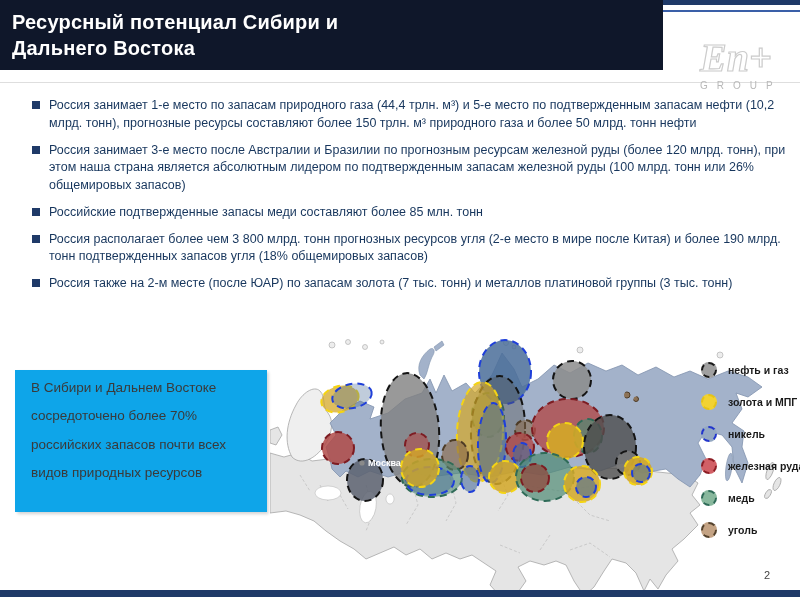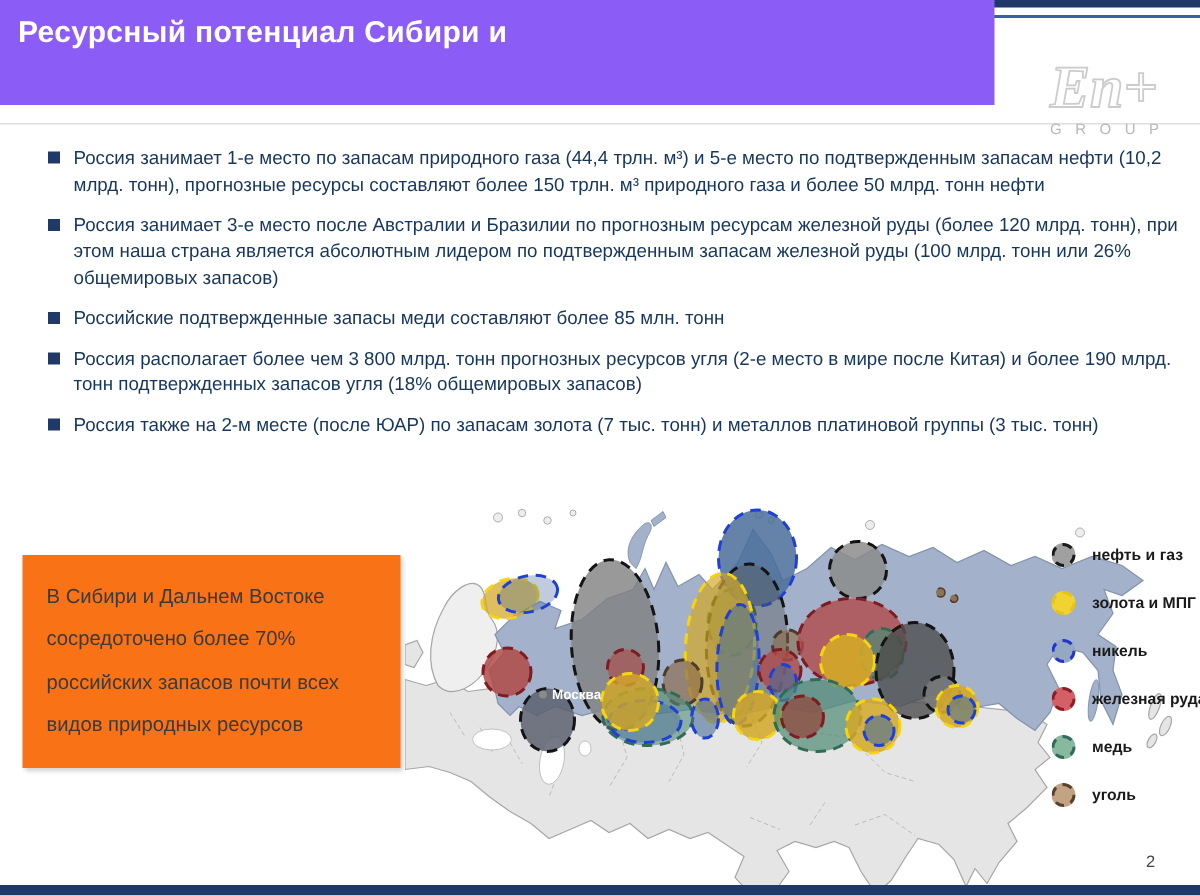--- a/index.html
+++ b/index.html
@@ -4,37 +4,37 @@
 <style>
   html,body{margin:0;padding:0;}
   body{
     width:800px;height:597px;position:relative;overflow:hidden;
     background:#ffffff;font-family:"Liberation Sans",sans-serif;
   }
   
   .top-strip{position:absolute;top:0;left:0;width:800px;height:5px;background:#1f3a68;}
   .accent-line{position:absolute;top:10px;left:655px;width:145px;height:2px;background:#3a5fa8;}
   .title-block{
-    position:absolute;top:0;left:0;width:663px;height:70px;background:#8b5cf6;
+    position:absolute;top:0;left:0;width:663px;height:70px;background:#0f172a;
     color:#fff;padding:9px 0 0 12px;box-sizing:border-box;
   }
   .title-line{font-size:20px;font-weight:bold;line-height:1.32;letter-spacing:.2px;}
   .header-rule{position:absolute;top:82px;left:0;width:800px;height:1px;background:#dedede;}
   .logo{position:absolute;top:16px;left:686px;width:108px;height:64px;margin-top:15px;}
 
   
   .bullets{position:absolute;top:97px;left:32px;width:757px;}
   .bullet{display:flex;gap:9px;margin-bottom:9px;color:#17365d;font-size:12.5px;line-height:1.42;}
   .bullet .sq{flex:0 0 8px;width:8px;height:8px;background:#1f3a68;margin-top:4px;}
 
   
   .highlight{
-    position:absolute;left:15px;top:370px;width:252px;height:142px;background:#f97316;
+    position:absolute;left:15px;top:370px;width:252px;height:142px;background:#0ea5e9;
     box-shadow:1.5px 2px 3px rgba(0,0,0,.18);
-    padding:14px 16px;box-sizing:border-box;font-size:13.5px;color:#3a3a3a;line-height:2.1;
+    padding:4px 16px;box-sizing:border-box;font-size:13.5px;color:#3a3a3a;line-height:2.1;
   }
 
   
   .map-wrap{position:absolute;left:270px;top:335px;width:530px;height:262px;}
   .map-wrap svg{display:block;width:530px;height:262px;}
 
   
   .legend{position:absolute;left:701px;top:362px;width:99px;}
   .legend-item{display:flex;align-items:center;gap:11px;margin-bottom:16px;}
   .legend-swatch{width:16px;height:16px;border-radius:50%;border:2px dashed #000;box-sizing:border-box;flex:0 0 16px;}
@@ -43,20 +43,21 @@
   .page-number{position:absolute;left:764px;top:569px;font-size:11px;color:#444;}
   .bottom-bar{position:absolute;bottom:0;left:0;width:800px;height:7px;background:#1f3a68;}
 </style>
 </head>
 <body>
 
 <div class="top-strip"></div>
 <div class="accent-line"></div>
 <div class="title-block">
   <div class="title-line">Ресурсный потенциал Сибири и</div>
+  <div class="title-line">Дальнего Востока</div>
 </div>
 <div class="header-rule"></div>
 
 <div class="logo">
   <svg viewBox="0 0 108 64">
     <text x="14" y="40" font-size="40" font-style="italic" font-weight="bold" font-family="Liberation Serif, serif" fill="none" stroke="#cccccc" stroke-width="1.2">En+</text>
     <text x="14" y="58" font-size="10" fill="#b8b8b8" letter-spacing="9">GROUP</text>
   </svg>
 </div>
 

